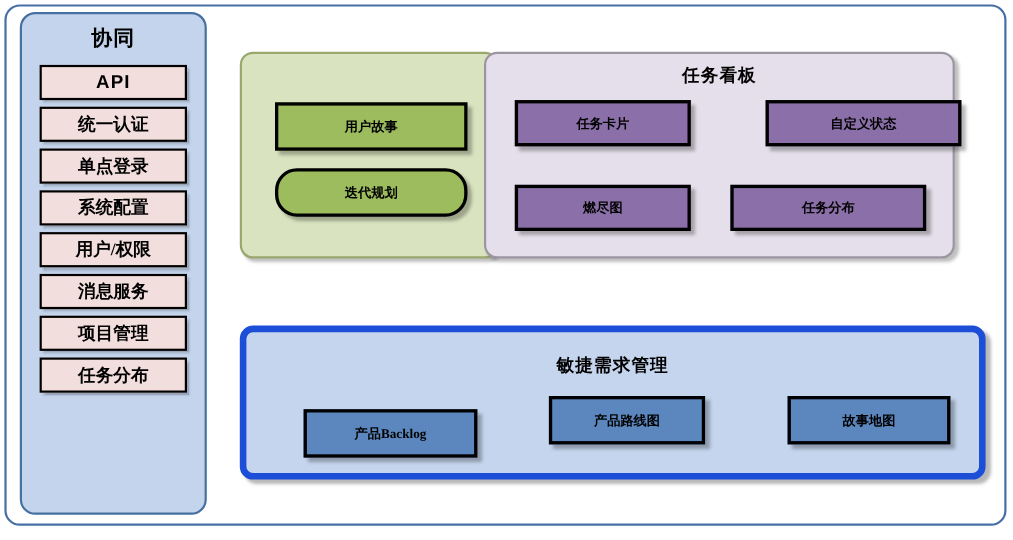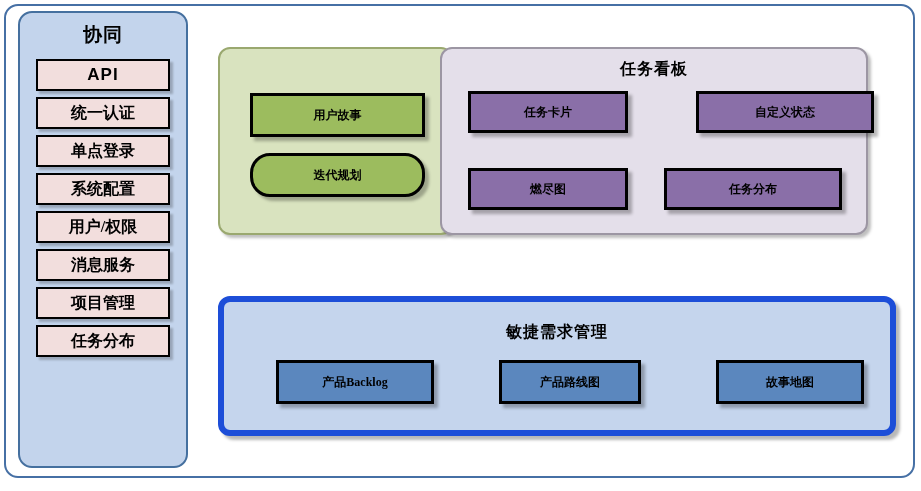--- a/index.html
+++ b/index.html
@@ -95,20 +95,21 @@
     justify-content: center;
     font-family: "Liberation Serif", serif;
     font-size: 12px;
     font-weight: bold;
     color: #000000;
     box-sizing: border-box;
     position: absolute;
   }
   .card.mixed {
     font-family: "Liberation Serif", serif;
+    margin-top: 12px;
   }
 
   
   #panel-iteration {
     left: 218px;
     top: 47px;
     width: 235px;
     height: 188px;
     background: #d9e3bf;
     border: 2px solid #9aa86f;

